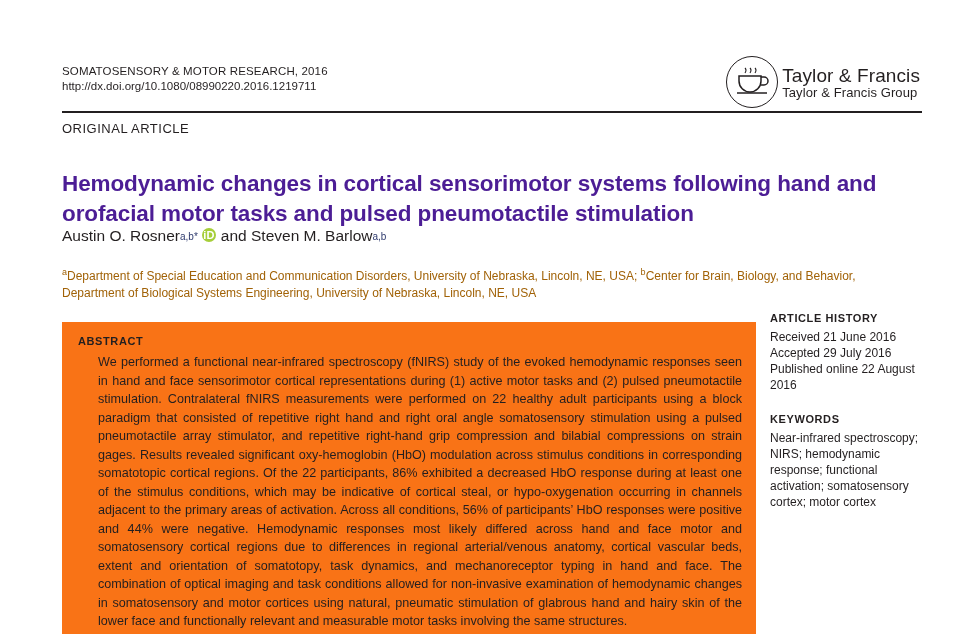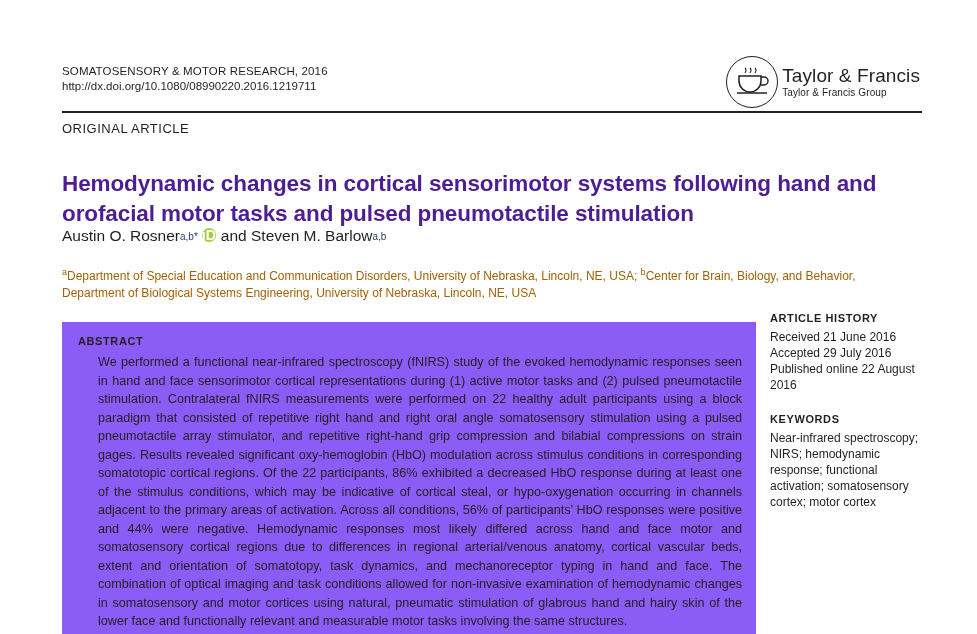--- a/index.html
+++ b/index.html
@@ -67,21 +67,21 @@
     top: 50%;
     transform: translate(-50%, -50%);
   }
   .tf-text .tf-name {
     font-size: 19px;
     line-height: 22px;
     color: #231f20;
     letter-spacing: 0.1px;
   }
   .tf-text .tf-sub {
-    font-size: 10px;
+    font-size: 13px;
     line-height: 12px;
     color: #231f20;
     letter-spacing: 0.1px;
   }
   .header-rule {
     position: absolute;
     left: 62px;
     top: 111px;
     width: 860px;
     height: 2px;
@@ -129,21 +129,21 @@
     color: #2f3b6e;
     vertical-align: super;
   }
   .orcid {
     display: inline-block;
     width: 14px;
     height: 14px;
     border-radius: 50%;
     background: #a6ce39;
     color: #ffffff;
-    font-size: 14px;
+    font-size: 11px;
     font-weight: bold;
     line-height: 14px;
     text-align: center;
     margin: 0 5px 0 4px;
     position: relative;
     top: -1px;
   }
 
   
   .affiliations {
@@ -159,21 +159,21 @@
     font-size: 9px;
   }
 
   
   .abstract-box {
     position: absolute;
     left: 62px;
     top: 322px;
     width: 694px;
     height: 312px;
-    background: #8b5cf6;
+    background: #f97316;
     box-sizing: border-box;
     padding: 13px 14px 0 16px;
   }
   .abstract-label {
     font-size: 11px;
     font-weight: bold;
     letter-spacing: 0.6px;
     color: #231f20;
     margin-bottom: 6px;
   }

